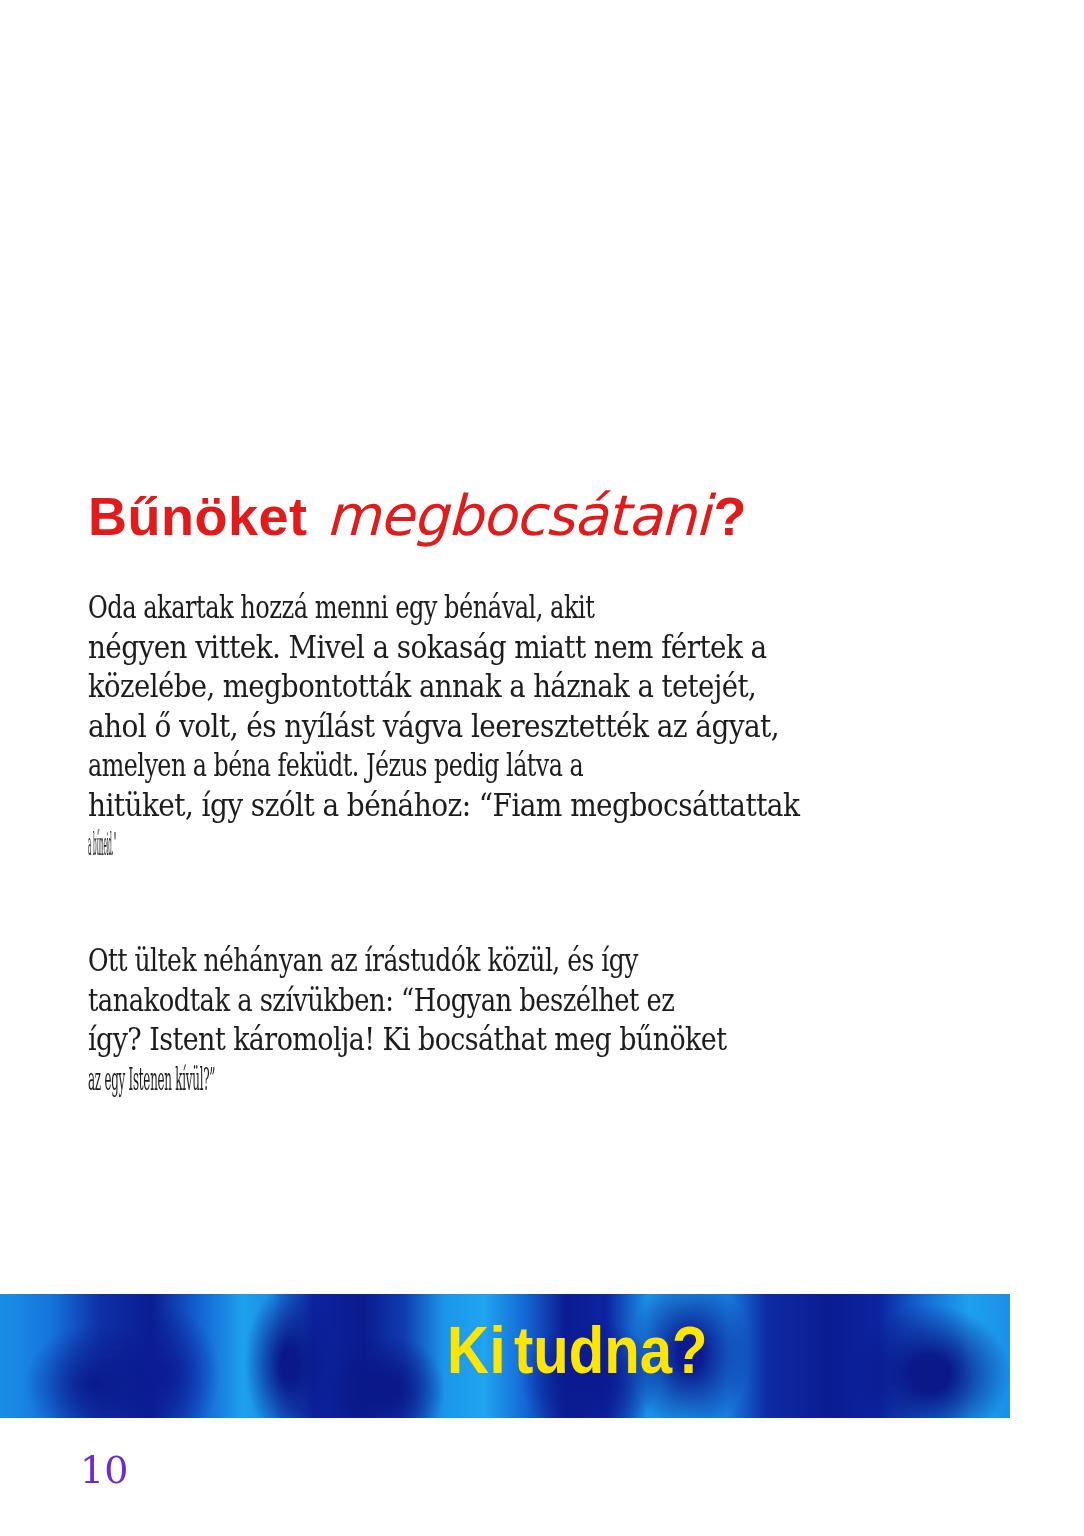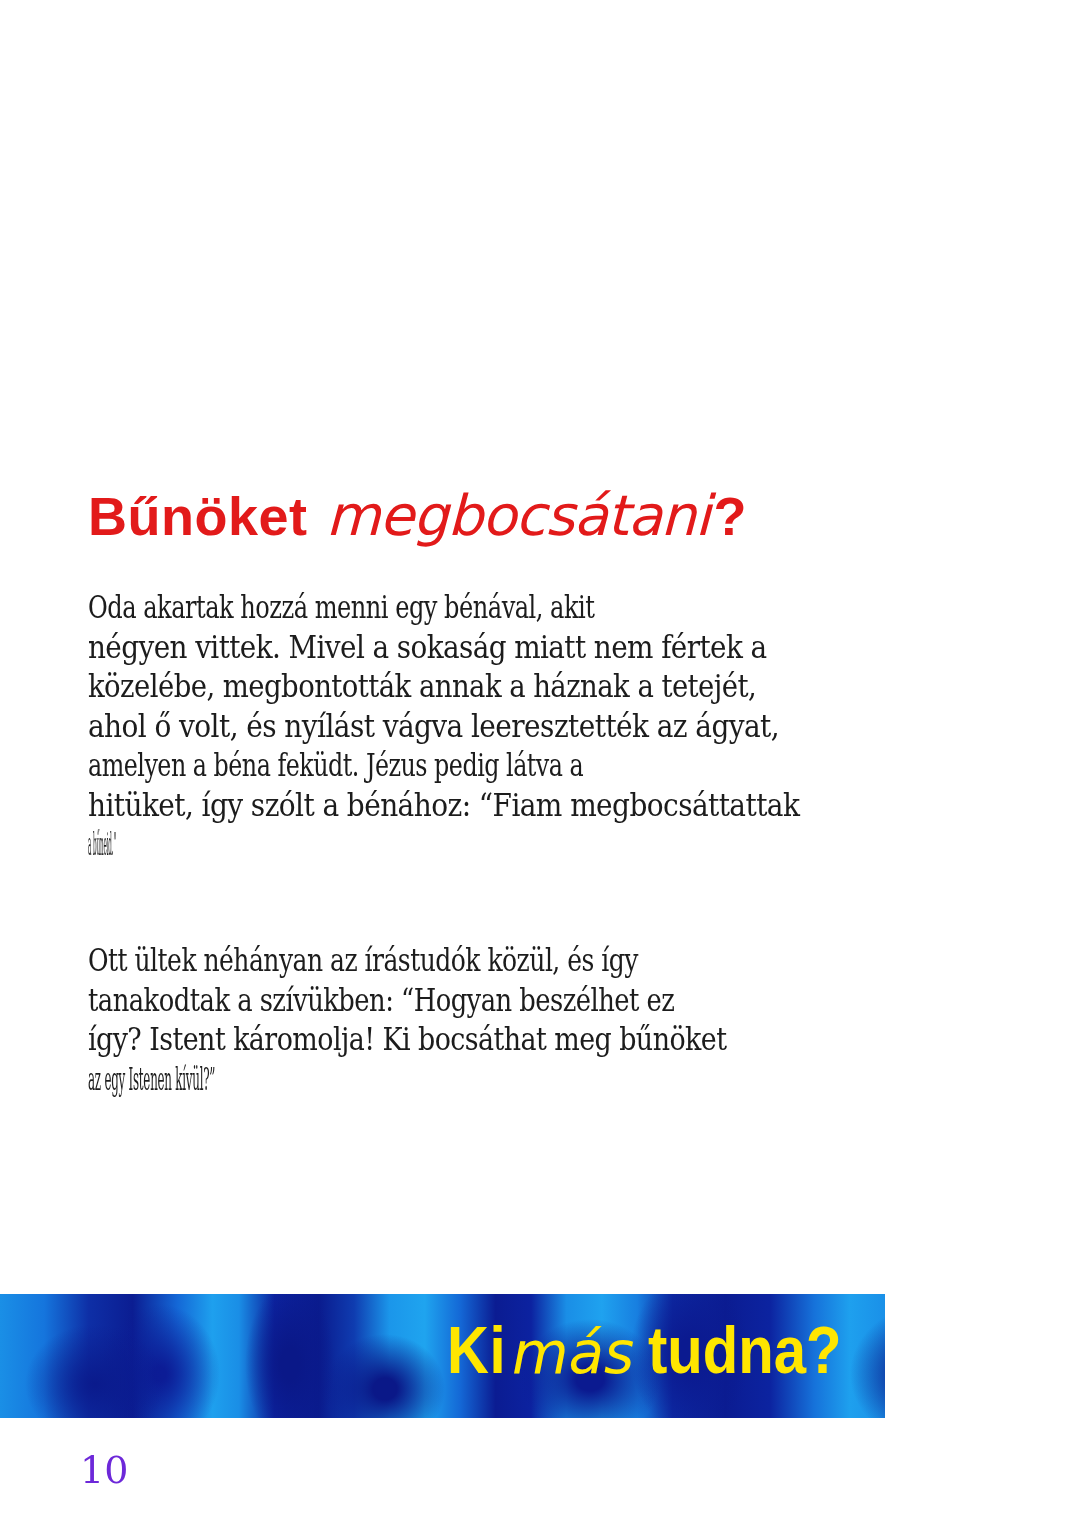--- a/index.html
+++ b/index.html
@@ -71,21 +71,21 @@
       white-space: nowrap;
       transform-origin: left center;
     }
     .para-1 { top: 588px; }
     .para-2 { top: 941px; }
     
     .banner {
       position: absolute;
       left: 0;
       top: 1294px;
-      width: 885px;
+      width: 1010px;
       height: 124px;
       overflow: hidden;
       background:
         radial-gradient(ellipse 70px 60px at 95px 90px, #0a1a8c 0%, rgba(10,26,140,0.0) 100%),
         radial-gradient(ellipse 60px 70px at 160px 80px, #0c1c96 10%, rgba(12,28,150,0) 100%),
         radial-gradient(ellipse 45px 80px at 290px 70px, #0a1888 20%, rgba(10,24,136,0) 100%),
         radial-gradient(ellipse 60px 55px at 385px 95px, #0a1888 20%, rgba(10,24,136,0) 100%),
         radial-gradient(ellipse 70px 60px at 590px 85px, #0b1a90 20%, rgba(11,26,144,0) 100%),
         radial-gradient(ellipse 60px 80px at 690px 60px, #0b1a90 20%, rgba(11,26,144,0) 100%),
         radial-gradient(ellipse 80px 70px at 930px 80px, #0a1888 25%, rgba(10,24,136,0) 100%),
@@ -163,20 +163,19 @@
   <div class="para para-2">
     <span class="line" style="transform: scaleX(0.869565);">Ott ültek néhányan az írástudók közül, és így</span>
     <span class="line" style="transform: scaleX(0.896739);">tanakodtak a szívükben: “Hogyan beszélhet ez</span>
     <span class="line" style="transform: scaleX(0.934783);">így? Istent káromolja! Ki bocsáthat meg bűnöket</span>
     <span class="line" style="transform: scaleX(0.413043);">az egy Istenen kívül?”</span>
   </div>
 
   <div class="banner">
     <div class="banner-text">
       <span class="banner-bold">Ki</span>
-      <span class="banner-script">más</span>
       <span class="banner-bold-2">tudna?</span>
     </div>
   </div>
 
   <div class="page-number">10</div>
 
 </div>
 
 </body></html>

